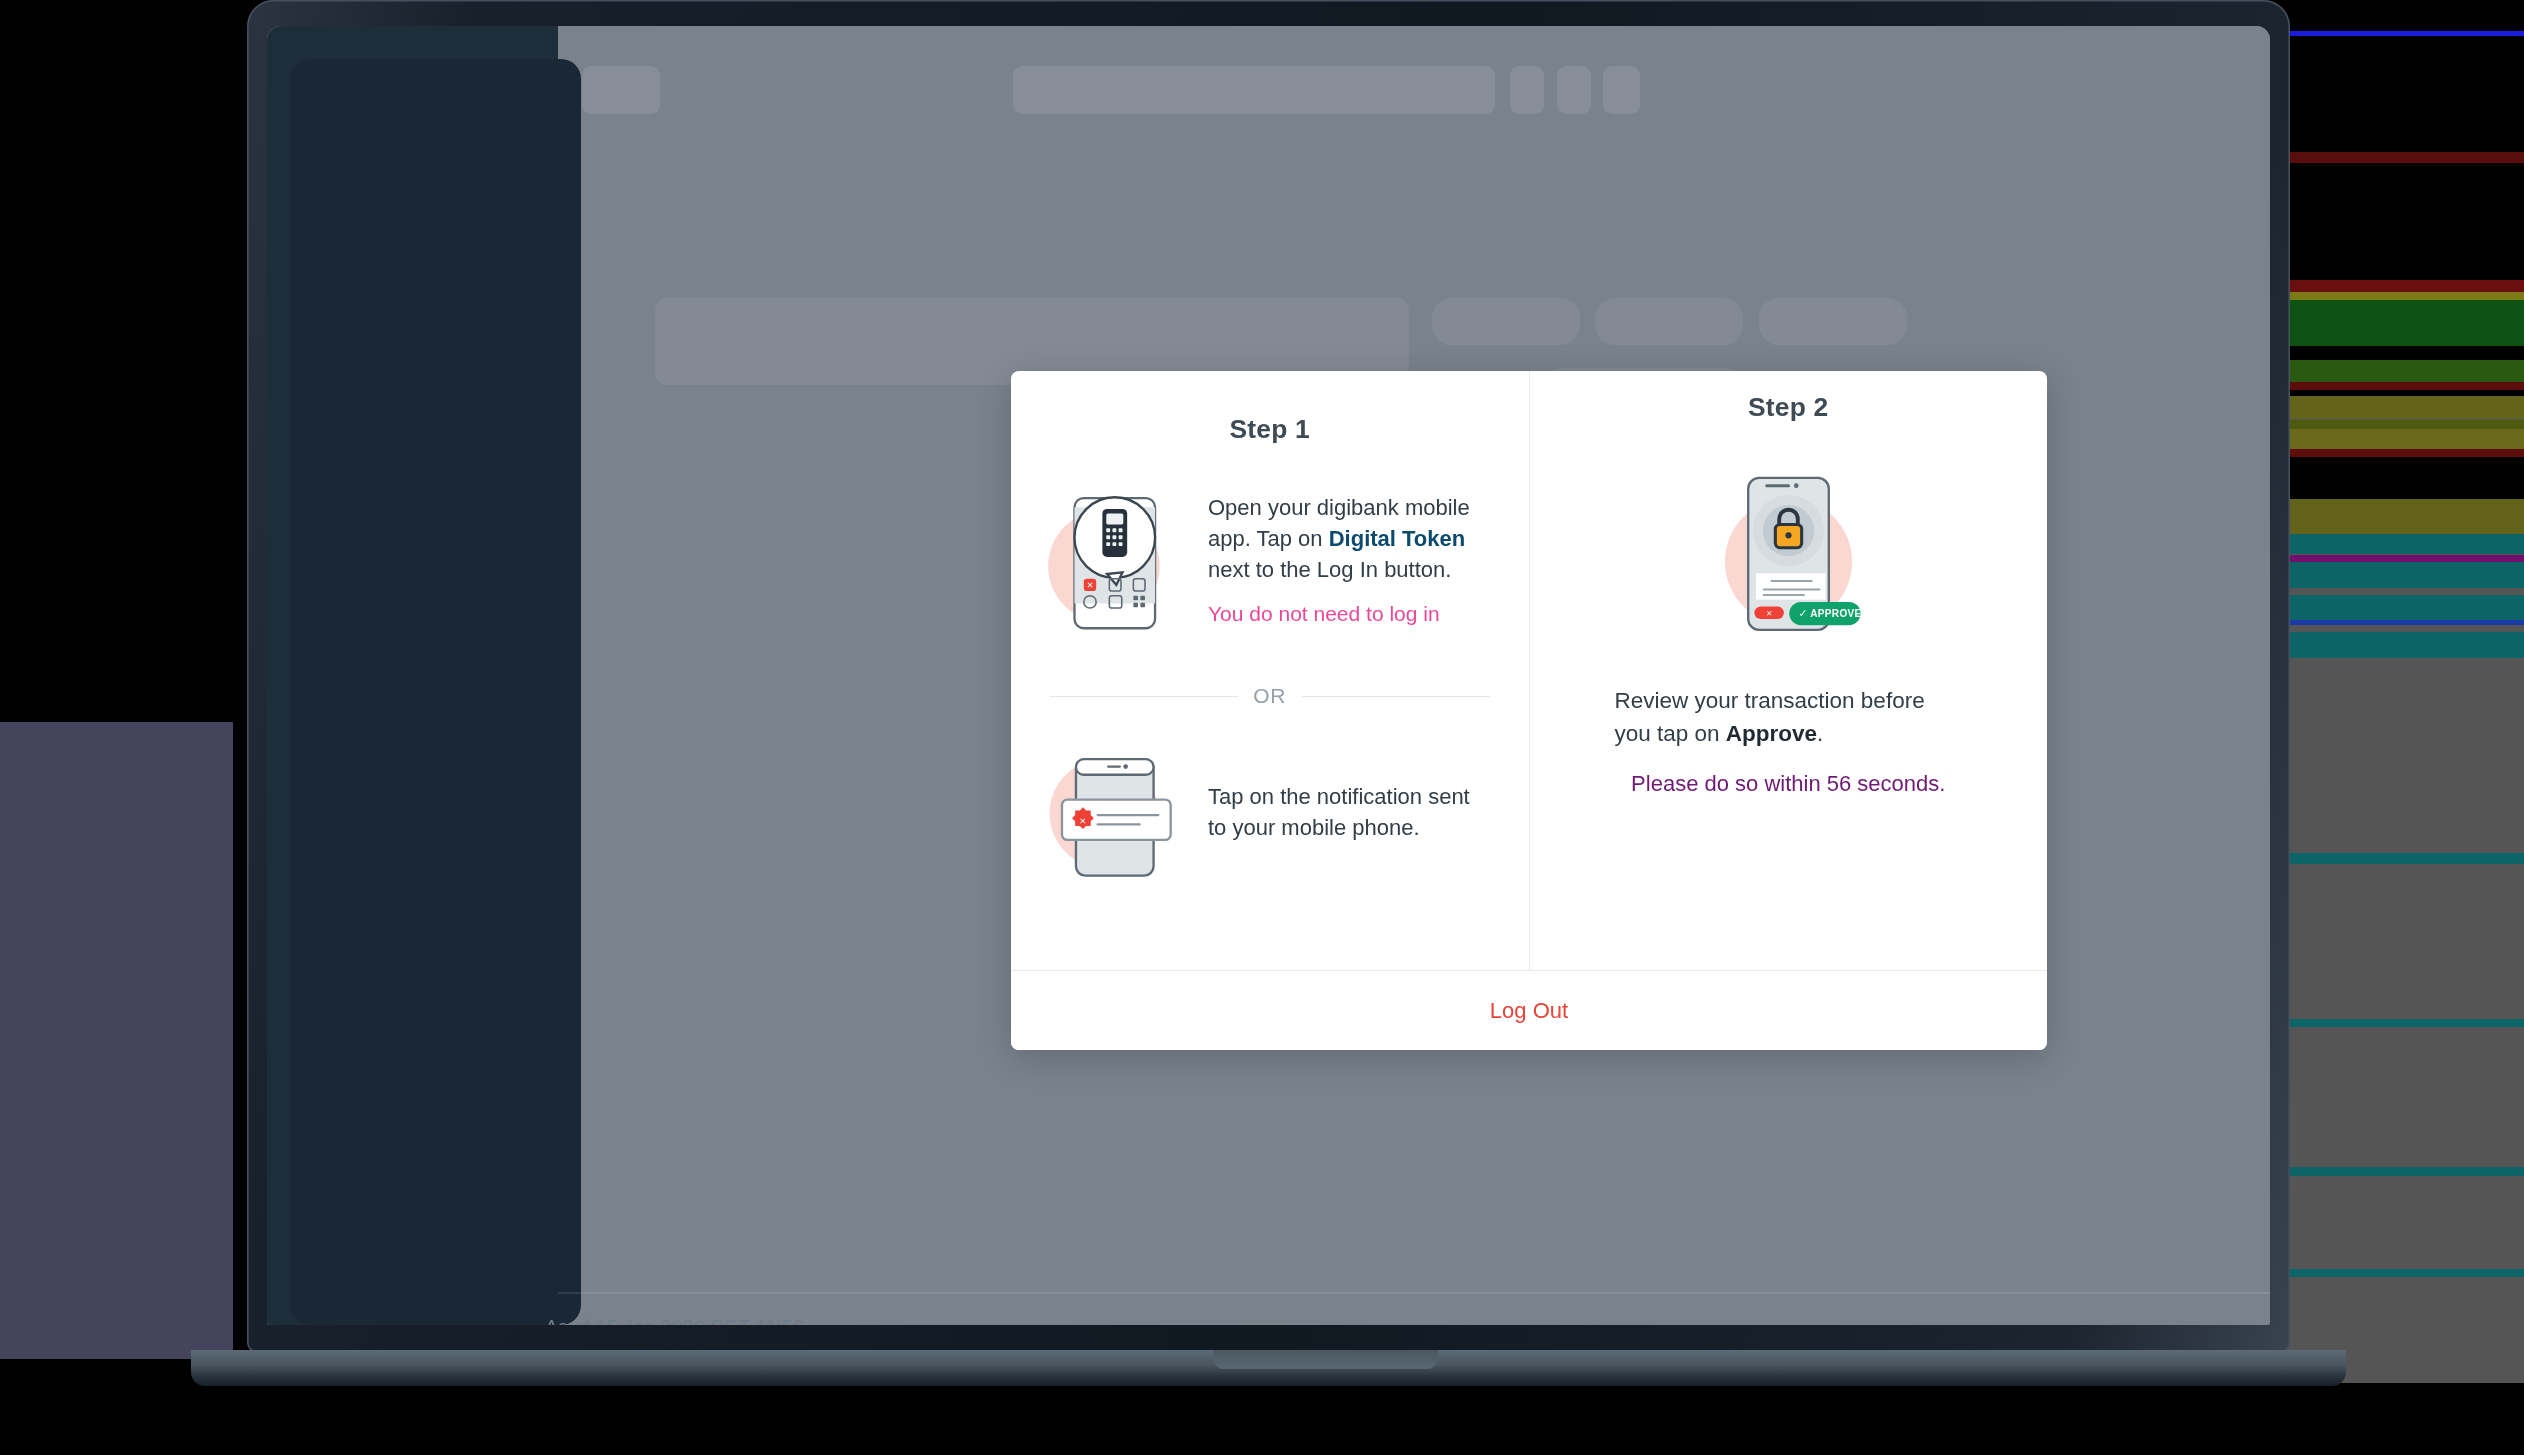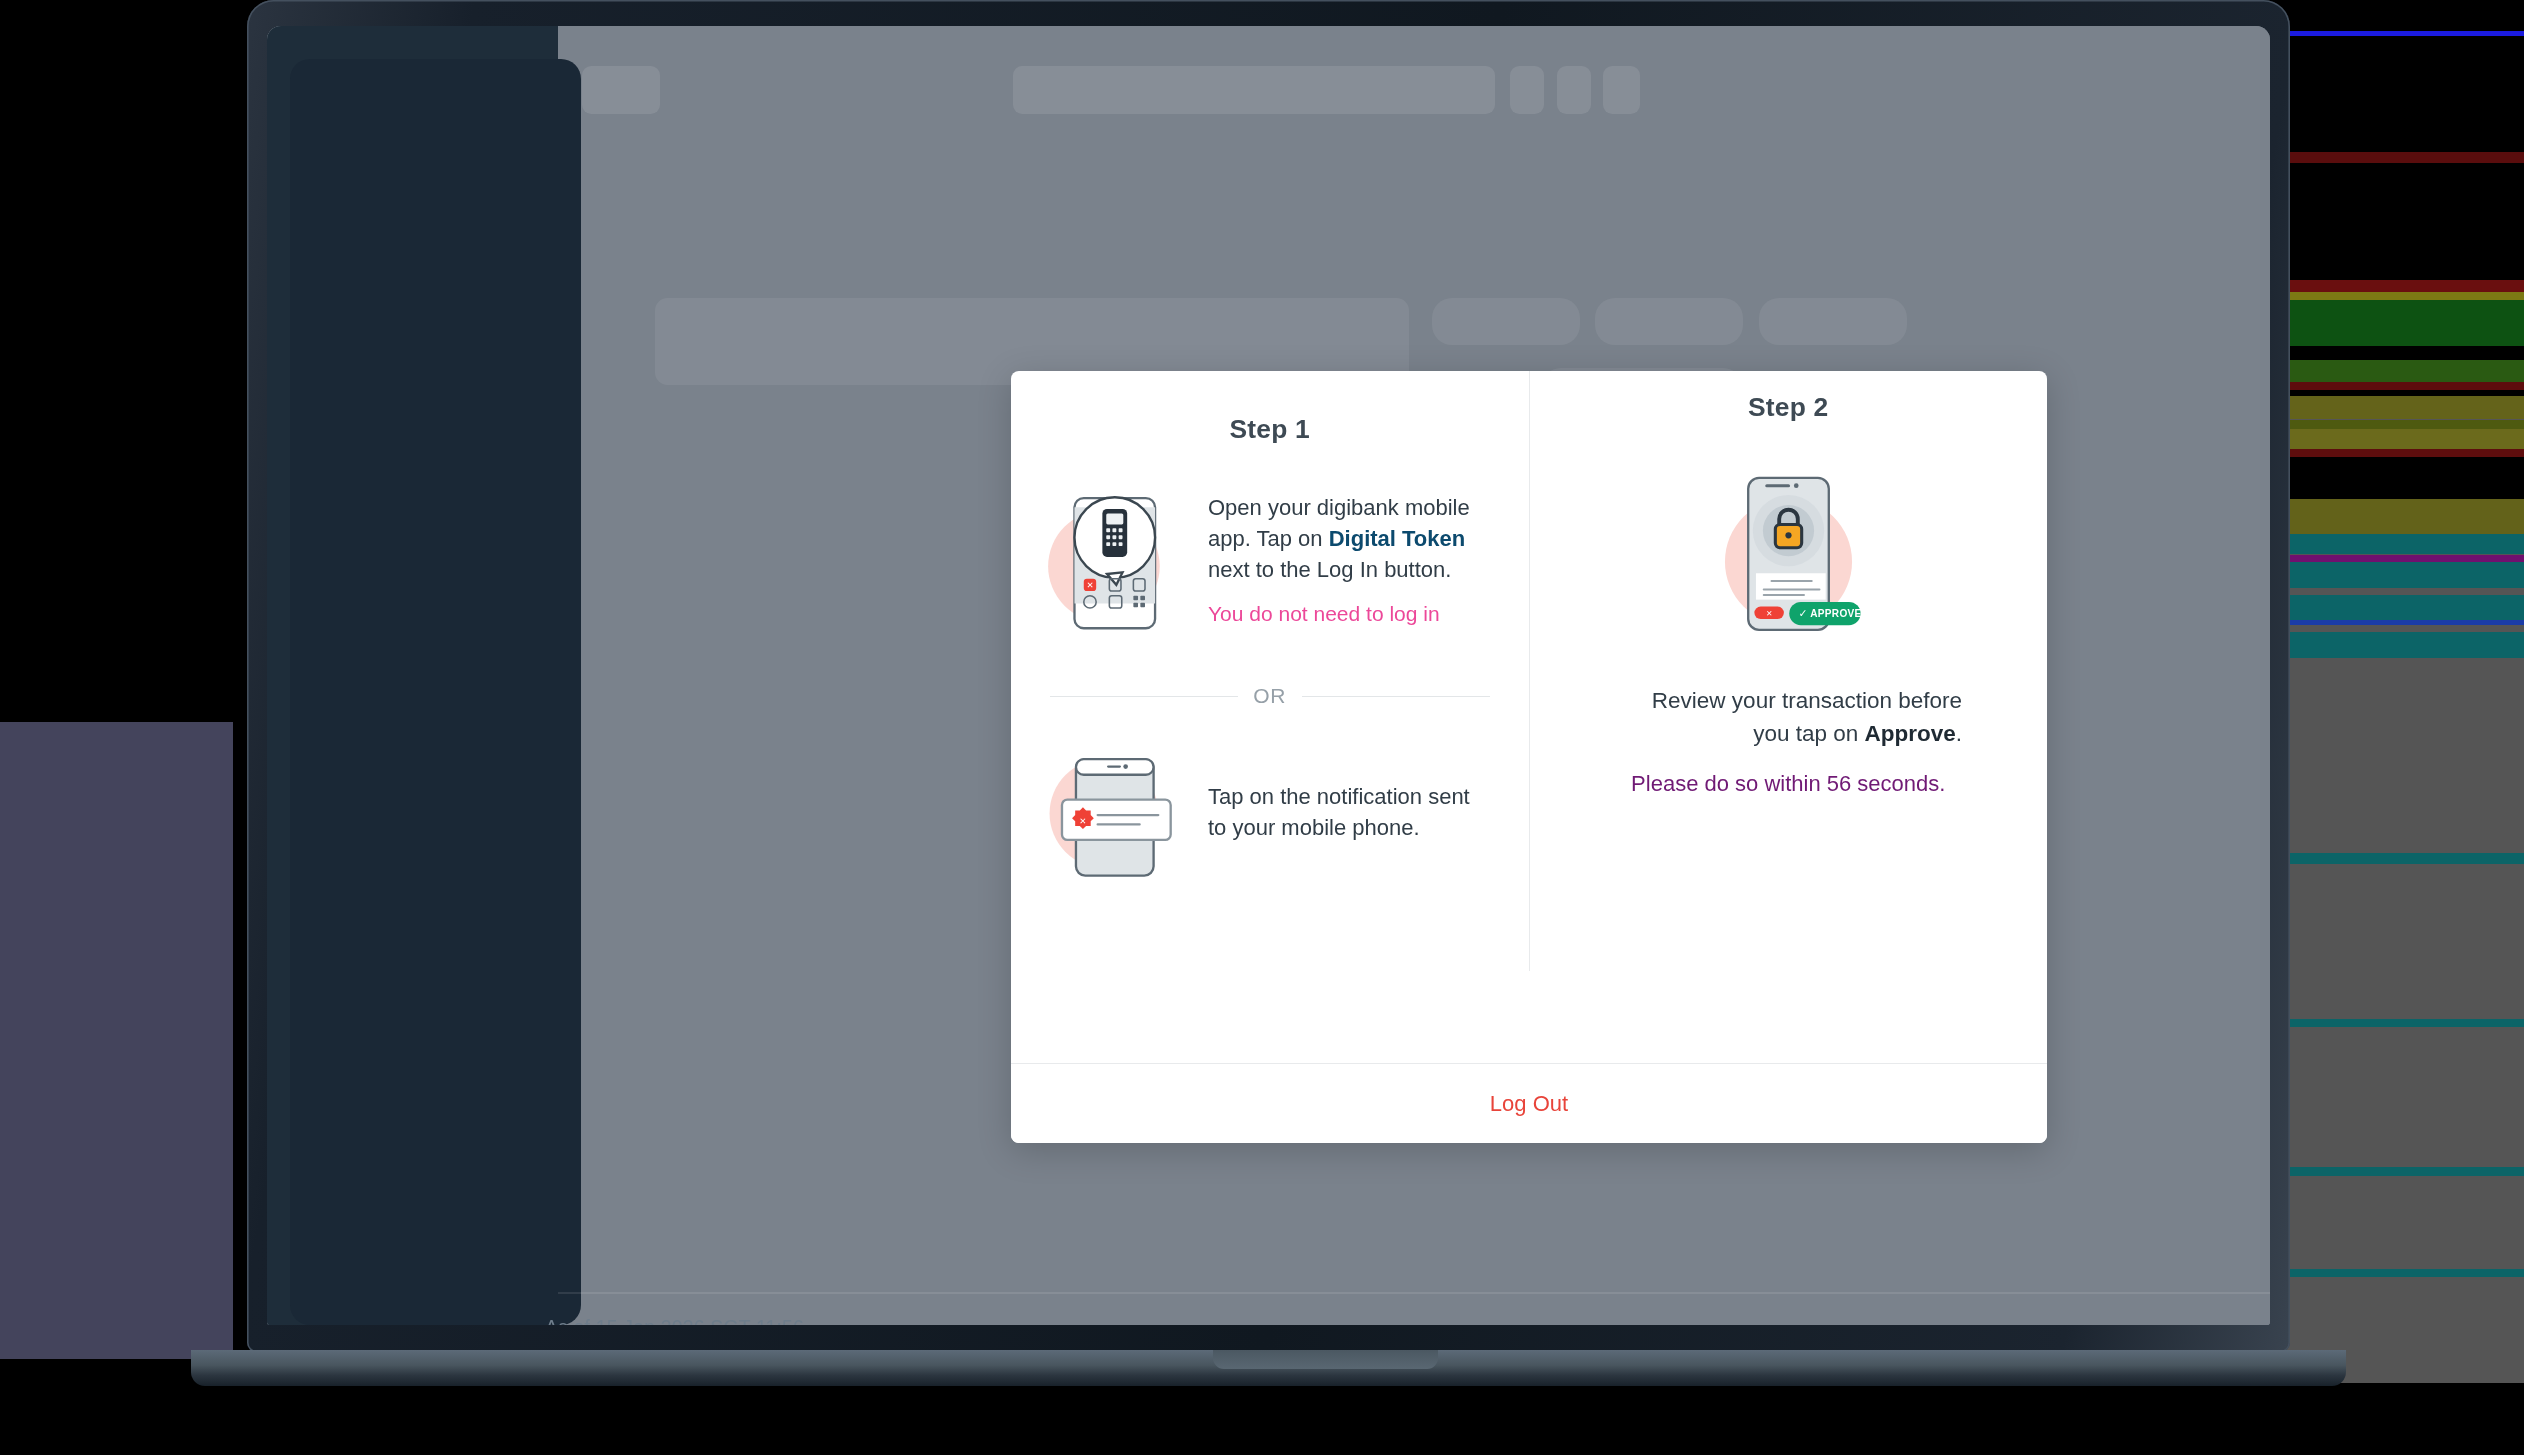--- a/index.html
+++ b/index.html
@@ -31,21 +31,21 @@
   .page{position:absolute;inset:0;background:#7a828c;}
   .page-sidebar{position:absolute;left:0;top:0;width:291px;height:100%;background:#1e2d3a;}
   .page-sidebar-inner{position:absolute;left:23px;top:33px;width:291px;height:1266px;background:#1a2836;border-radius:20px;}
   .ph{position:absolute;background:rgba(255,255,255,.10);border-radius:9.3px;}
   .ph.soft{background:rgba(255,255,255,.07);}
   .ph.softer{background:rgba(255,255,255,.05);}
   .page-footline{position:absolute;left:291px;right:0;top:1266px;height:1.6px;background:rgba(255,255,255,.10);}
   .asof{position:absolute;left:278px;top:1290px;font-size:19.4px;color:#6e7d8b;letter-spacing:0.2px;}
 
   
-  #modal{position:absolute;left:744px;top:345px;width:1036px;height:772px;background:#fff;border-radius:7.8px;
+  #modal{position:absolute;left:744px;top:345px;width:1036px;height:679px;background:#fff;border-radius:7.8px;
          box-shadow:0 7.8px 34px rgba(0,0,0,.18);overflow:hidden;}
   .modal-body{position:relative;display:flex;height:600px;}
   .col{position:relative;flex:1;}
   .col-left{border-right:1.6px solid #e8eaec;}
   .step-title{text-align:center;font-size:26.4px;font-weight:bold;color:#3e4a54;letter-spacing:0.2px;}
   .col-left .step-title{margin-top:43px;}
   .col-right .step-title{margin-top:21px;}
 
   .row{display:flex;align-items:center;}
   .row-text{font-size:22px;line-height:1.42;color:#313d47;}
@@ -53,21 +53,21 @@
   .row-sub{font-size:21px;color:#ec4899;margin-top:17px;}
 
   .illus{position:relative;flex:0 0 auto;}
 
   
   .or-wrap{display:flex;align-items:center;gap:15.5px;margin:0 39px;}
   .or-line{flex:1;height:1.6px;background:#e3e6e8;}
   .or-text{font-size:21px;color:#96a0a8;letter-spacing:0.8px;}
 
   
-  .r-main{text-align:right;font-size:22.5px;line-height:1.45;color:#313d47;margin:0 85px;}
+  .r-main{text-align:left;font-size:22.5px;line-height:1.45;color:#313d47;margin:0 85px;}
   .r-main b{font-weight:bold;color:#1f2a33;}
   .r-sub{text-align:center;font-size:22px;color:#701a75;margin-top:20px;}
 
   
   .modal-footer{position:absolute;left:0;bottom:0;width:100%;height:79px;border-top:1.6px solid #e8eaec;
                 display:flex;align-items:center;justify-content:center;background:#fff;}
   .logout{font-size:22px;color:#e8443a;cursor:pointer;}
 
   svg{display:block;}
 </style>

